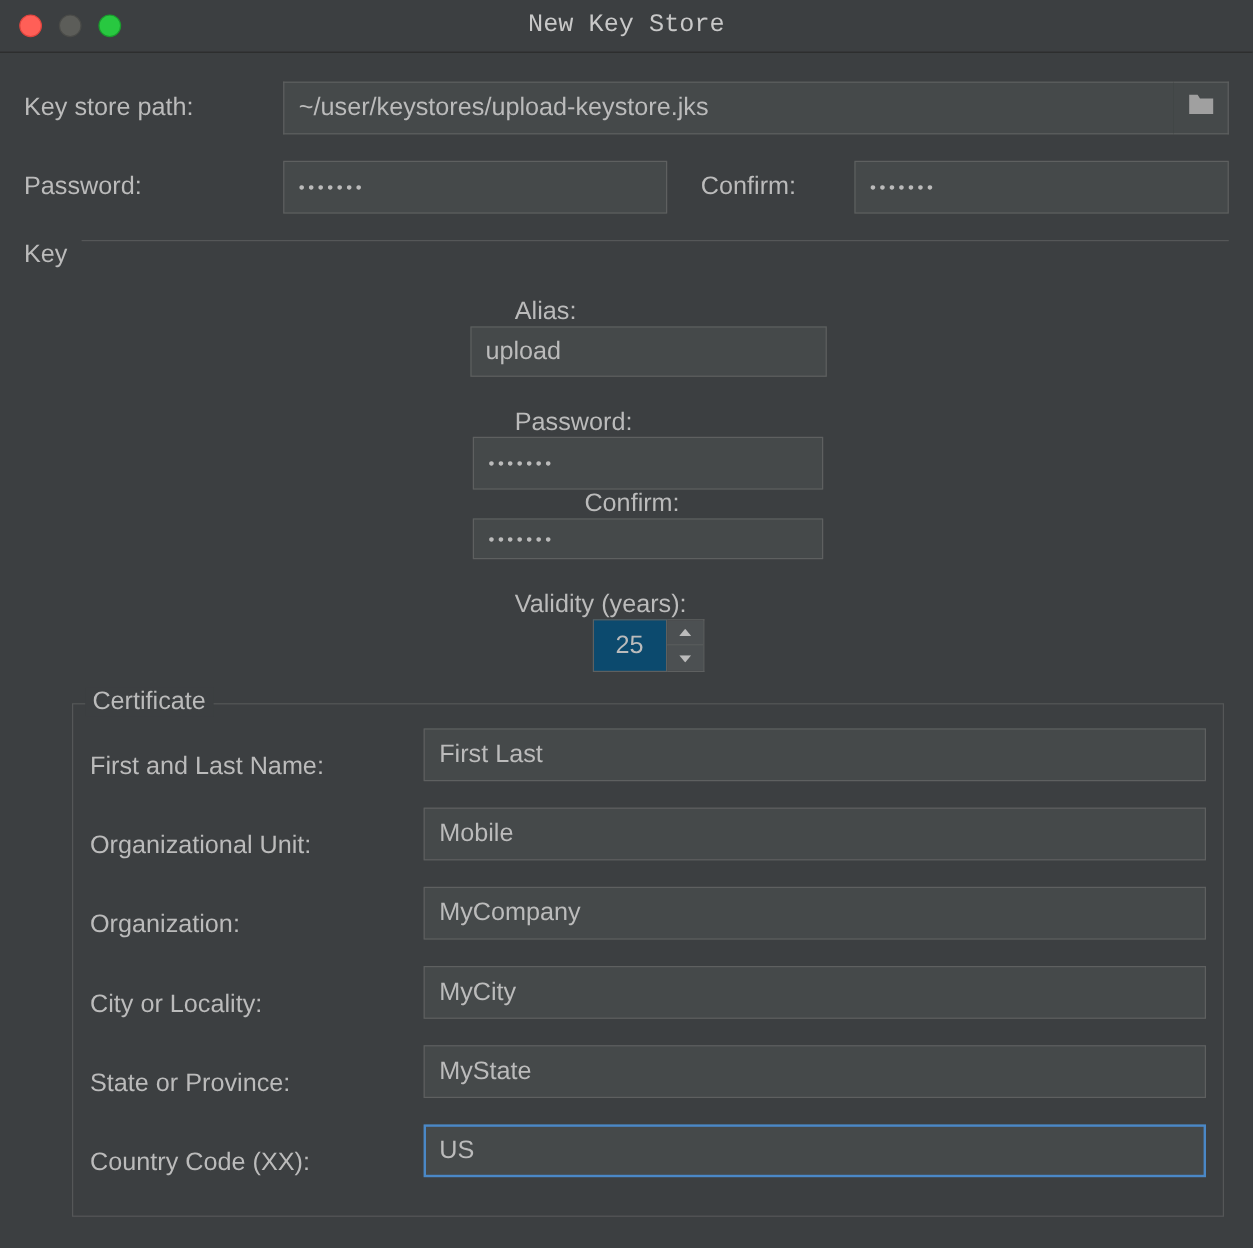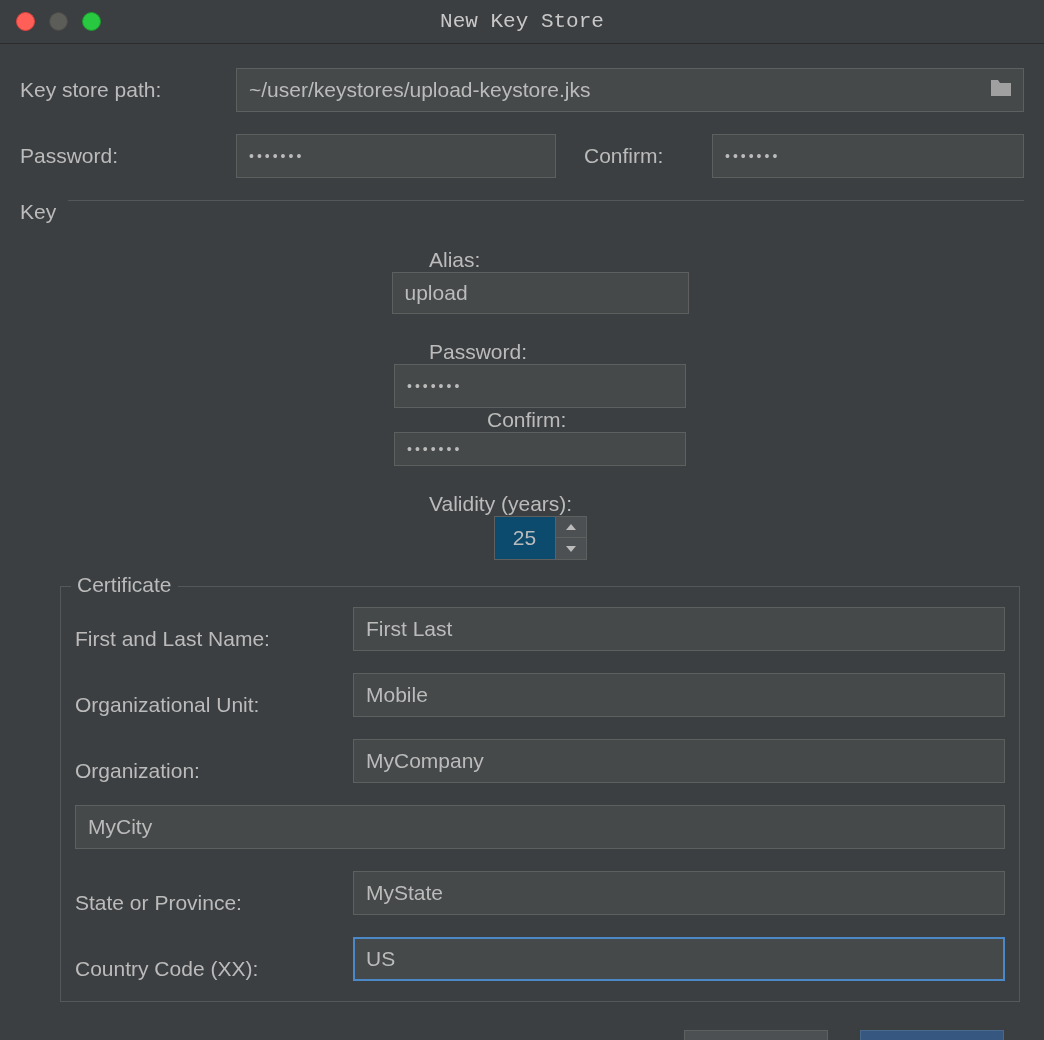--- a/index.html
+++ b/index.html
@@ -87,21 +87,21 @@
     width: 30px; height: 21px; background: #4c5052; border: none;
     display: flex; align-items: center; justify-content: center; cursor: pointer;
   }
   .spinner-btn:first-child { border-bottom: 1px solid #5e6060; }
   .spinner-btn svg { width: 10px; height: 6px; fill: #bbbbbb; }
   
   .fieldset {
     border: 1px solid #555758;
     margin-left: 40px;
     margin-right: 4px;
-    padding: 20px 14px 14px 14px;
+    padding: 20px 14px 26px 14px;
     position: relative;
   }
   .fieldset-legend {
     position: absolute; top: -14px; left: 10px;
     background: #3c3f41; padding: 0 6px; color: #bbbbbb; font-size: 21px;
   }
   .cert-row { display: flex; align-items: flex-end; margin-bottom: 22px; }
   .cert-row:last-child { margin-bottom: 6px; }
   .cert-label { width: 278px; font-size: 21px; }
   .cert-input { flex: 1; }
@@ -201,20 +201,21 @@
     </div>
     <div class="cert-row">
       <div class="cert-label">Organizational Unit:</div>
       <input class="input cert-input" value="Mobile" style="">
     </div>
     <div class="cert-row">
       <div class="cert-label">Organization:</div>
       <input class="input cert-input" value="MyCompany" style="">
     </div>
     <div class="cert-row">
+      <div class="cert-label">City or Locality:</div>
       <input class="input cert-input" value="MyCity" style="">
     </div>
     <div class="cert-row">
       <div class="cert-label">State or Province:</div>
       <input class="input cert-input" value="MyState" style="">
     </div>
     <div class="cert-row">
       <div class="cert-label">Country Code (XX):</div>
       <input class="input cert-input focused" value="US" style="">
     </div>

